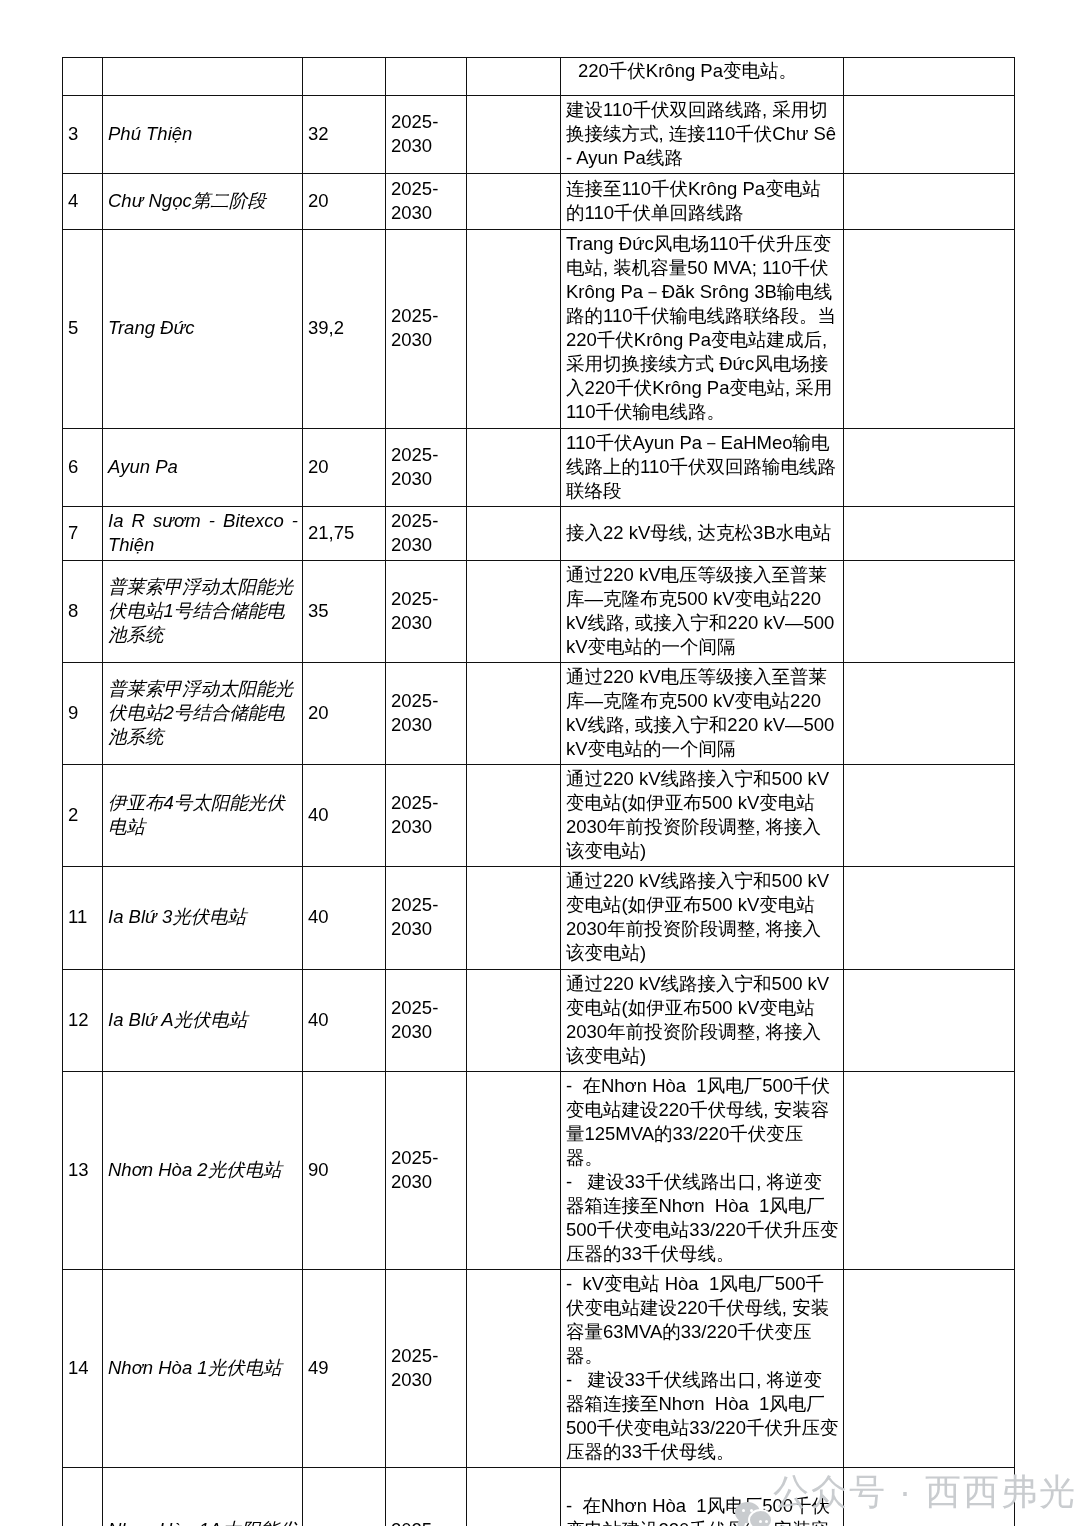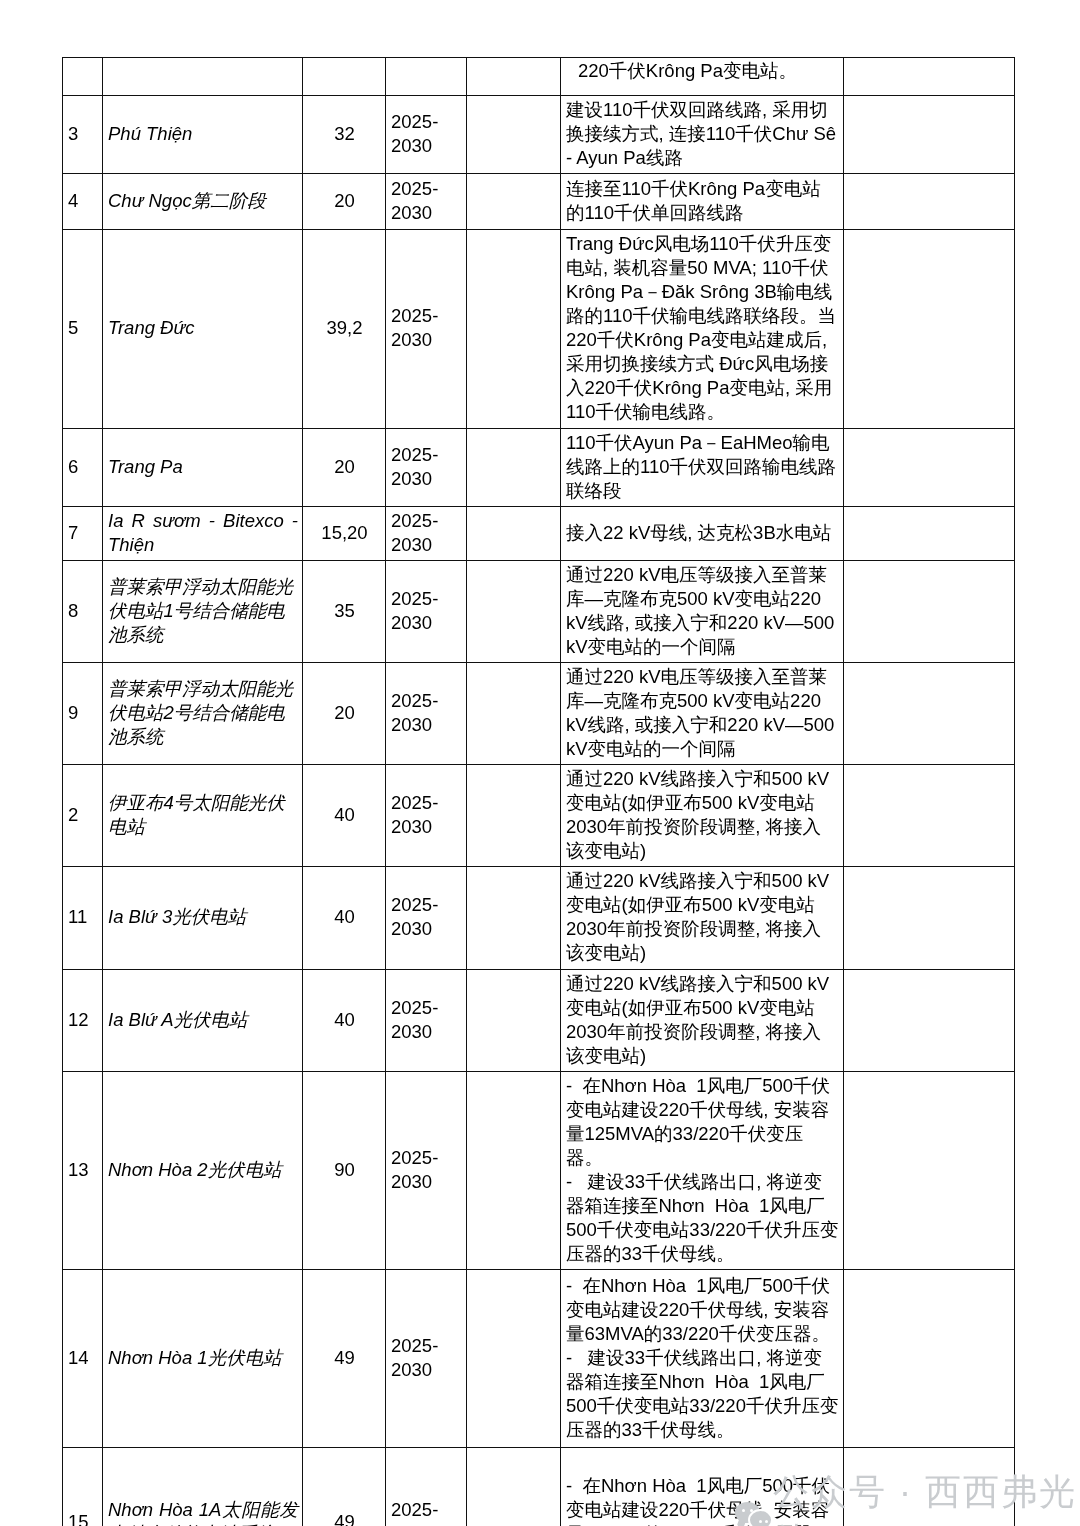--- a/index.html
+++ b/index.html
@@ -50,21 +50,21 @@
   col.c-idx    { width: 40px;  }
   col.c-name   { width: 200px; }
   col.c-cap    { width: 83px;  }
   col.c-period { width: 81px;  }
   col.c-gap    { width: 94px;  }
   col.c-desc   { width: 283px; }
   col.c-last   { width: 171px; }
 
   td.idx    { font-size: 19px; vertical-align: middle; }
   td.name   { font-size: 19px; font-style: italic; }
-  td.cap    { font-size: 19px; text-align: center; }
+  td.cap    { font-size: 19px; }
   td.period { font-size: 19px; line-height: 1.22; vertical-align: top; padding-top: 4px; }
   td.gap    { }
   td.desc   { font-size: 18.5px; line-height: 1.29; vertical-align: top; padding-top: 3px; }
   td.last   { }
 
   .name-justify {
     text-align: justify;
     text-align-last: left;
   }
 
@@ -191,32 +191,32 @@
           <td class="name">Trang Đức</td>
           <td class="cap">39,2</td>
           <td class="period">2025-2030</td>
           <td class="gap"></td>
           <td class="desc">Trang   Đức风电场110千伏升压变电站, 装机容量50 MVA; 110千伏Krông Pa－Đăk Srông 3B输电线路的110千伏输电线路联络段。当220千伏Krông  Pa变电站建成后, 采用切换接续方式   Đức风电场接入220千伏Krông Pa变电站, 采用110千伏输电线路。</td>
           <td class="last"></td>
         </tr>
 
         <tr style="height:77px;">
           <td class="idx">6</td>
-          <td class="name">Trang Pa</td>
+          <td class="name">Ayun Pa</td>
           <td class="cap">20</td>
           <td class="period">2025-2030</td>
           <td class="gap"></td>
           <td class="desc">110千伏Ayun   Pa－EaHMeo输电线路上的110千伏双回路输电线路联络段</td>
           <td class="last"></td>
         </tr>
 
         <tr style="height:50px;">
           <td class="idx">7</td>
           <td class="name name-justify">Ia R sươm - Bitexco - Thiện</td>
-          <td class="cap">15,20</td>
+          <td class="cap">21,75</td>
           <td class="period">2025-2030</td>
           <td class="gap"></td>
           <td class="desc">接入22  kV母线, 达克松3B水电站</td>
           <td class="last"></td>
         </tr>
 
         <tr style="height:94px;">
           <td class="idx">8</td>
           <td class="name">普莱索甲浮动太阳能光伏电站1号结合储能电池系统</td>
           <td class="cap">35</td>
@@ -276,21 +276,21 @@
 -   建设33千伏线路出口, 将逆变器箱连接至Nhơn  Hòa  1风电厂500千伏变电站33/220千伏升压变压器的33千伏母线。</td>
           <td class="last"></td>
         </tr>
 
         <tr style="height:178px;">
           <td class="idx">14</td>
           <td class="name">Nhơn Hòa 1光伏电站</td>
           <td class="cap">49</td>
           <td class="period">2025-2030</td>
           <td class="gap"></td>
-          <td class="desc desc-body">-  在Nhơn Hòa  1风电厂500千伏变电站建设220千伏母线, 安装容量63MVA的33/220千伏变压器。
+          <td class="desc desc-body">-  kV变电站 Hòa  1风电厂500千伏变电站建设220千伏母线, 安装容量63MVA的33/220千伏变压器。
 -   建设33千伏线路出口, 将逆变器箱连接至Nhơn  Hòa  1风电厂500千伏变电站33/220千伏升压变压器的33千伏母线。</td>
           <td class="last"></td>
         </tr>
 
         <tr class="clip-row" style="height:150px;">
           <td class="idx">15</td>
           <td class="name name-justify">Nhơn Hòa  1A太阳能发电结合储能电池系统</td>
           <td class="cap">49</td>
           <td class="period">2025-2030</td>
           <td class="gap"></td>

